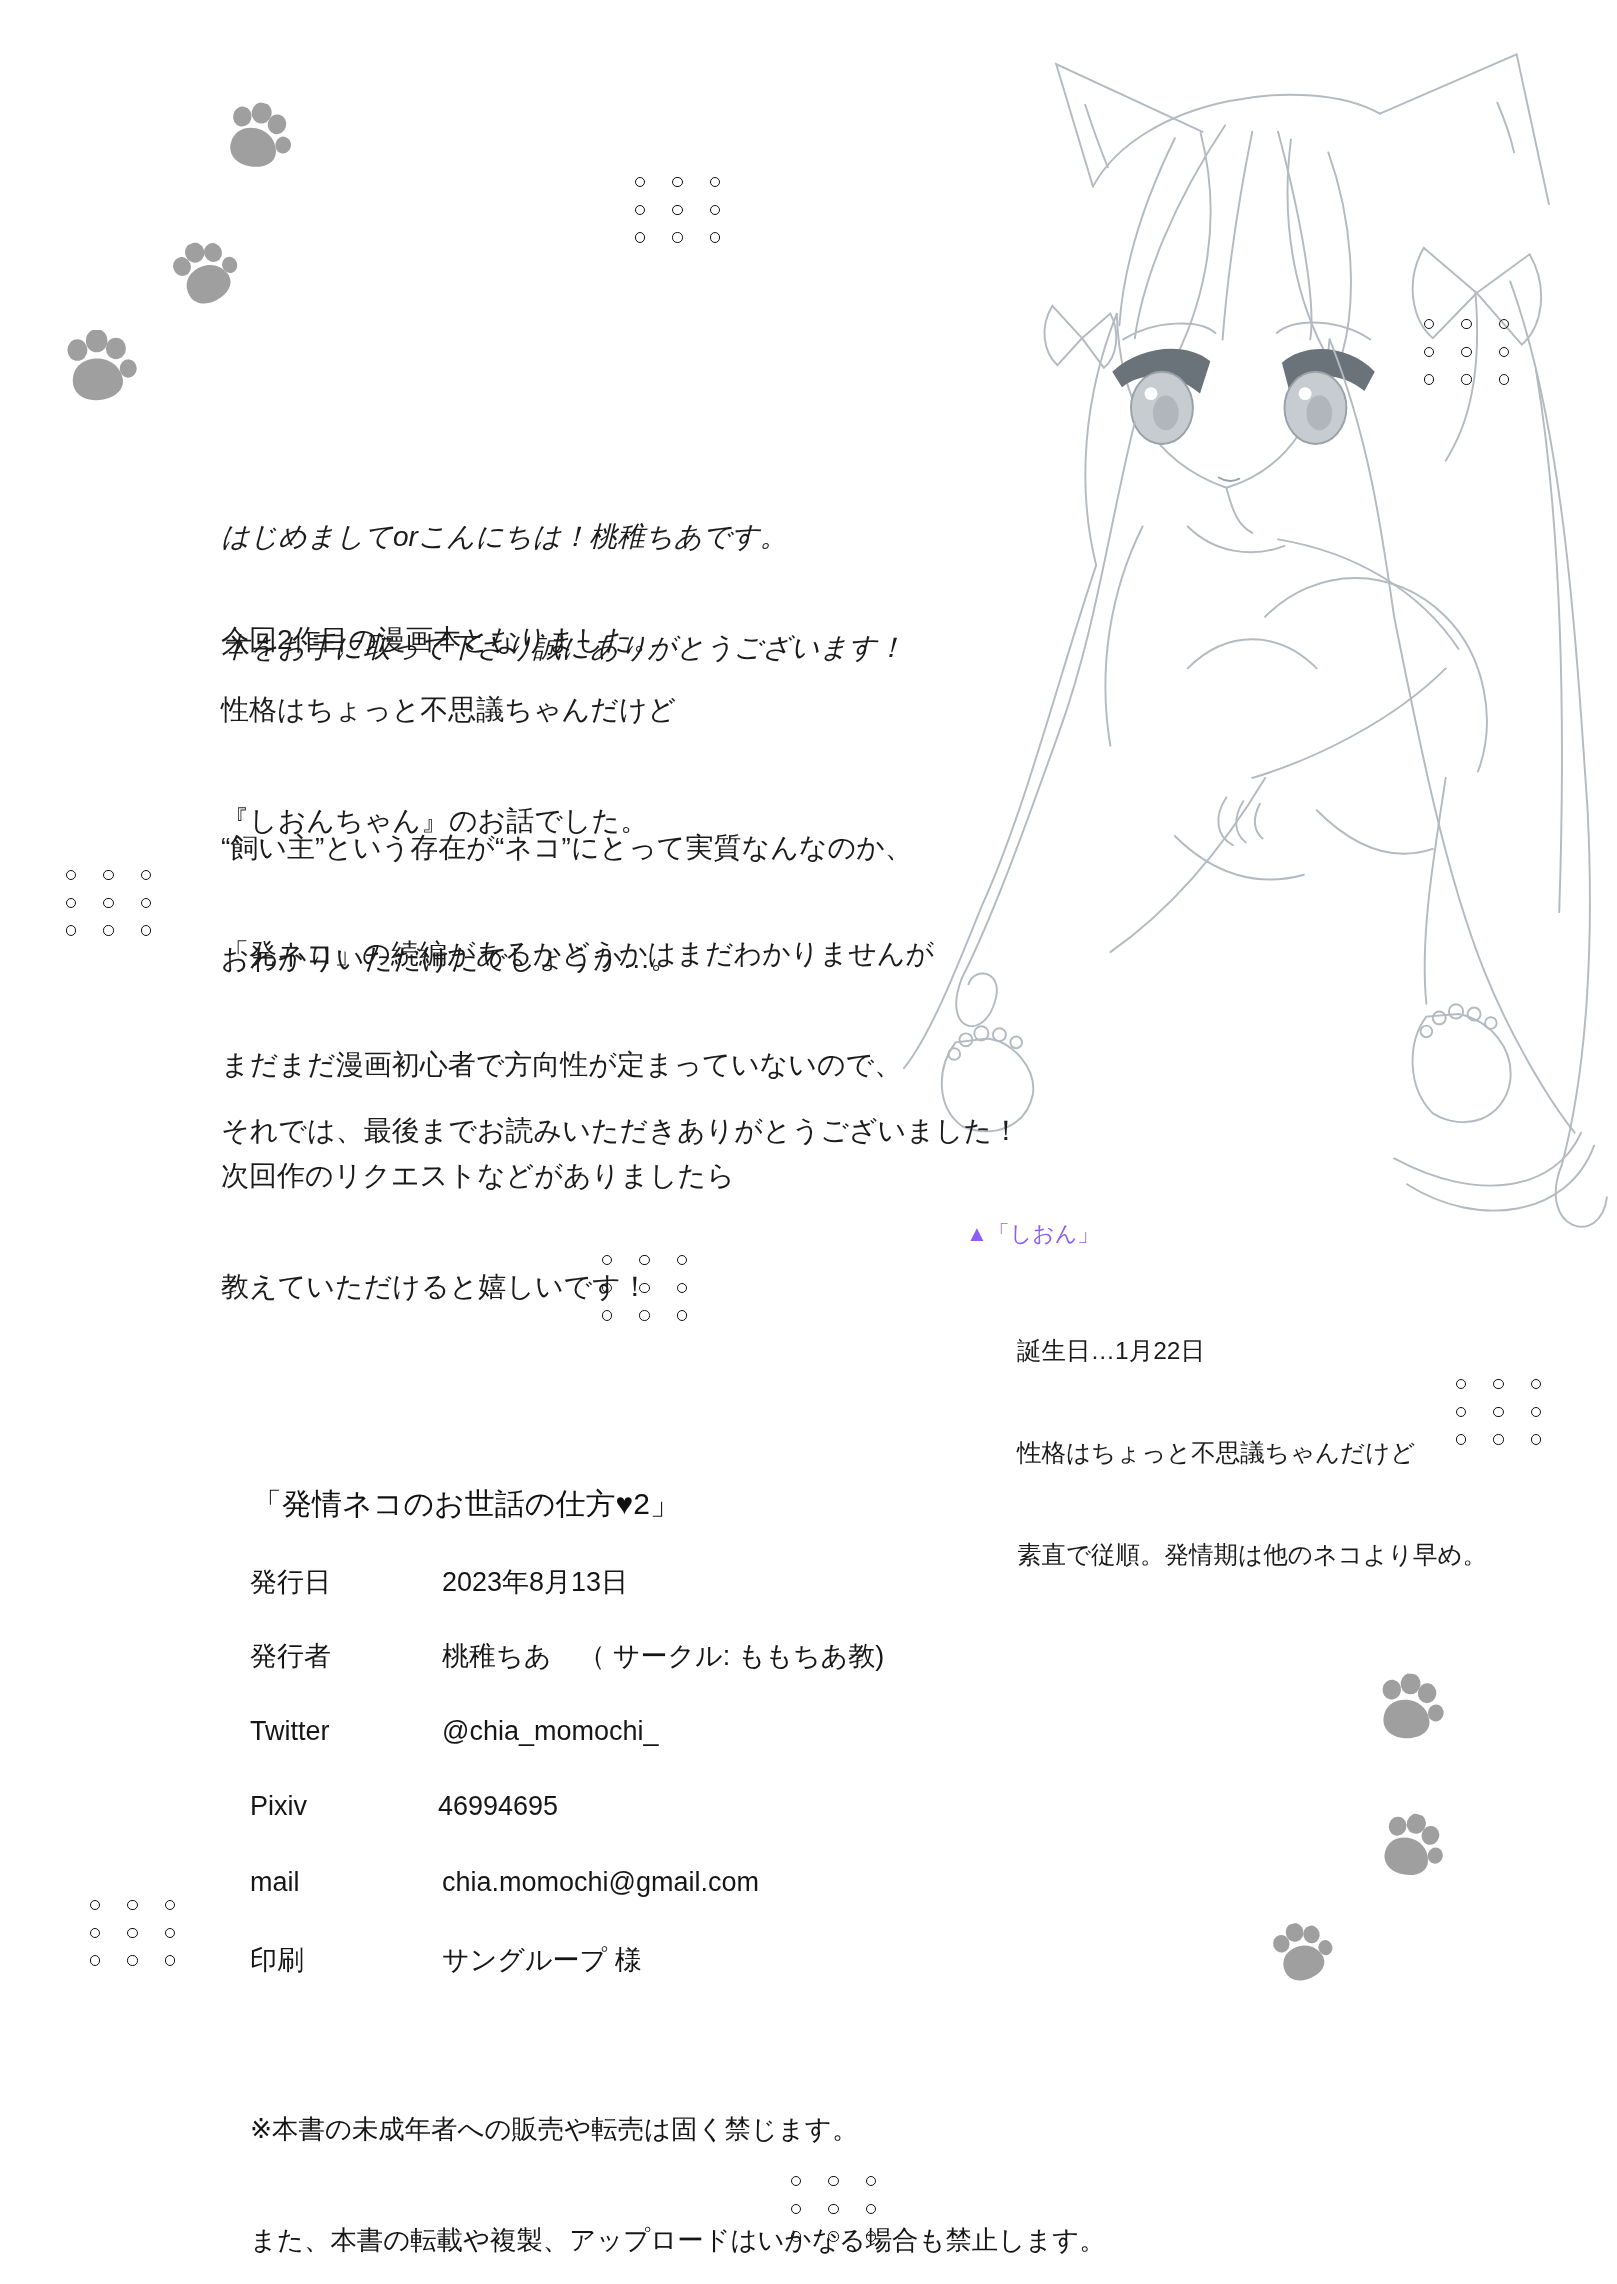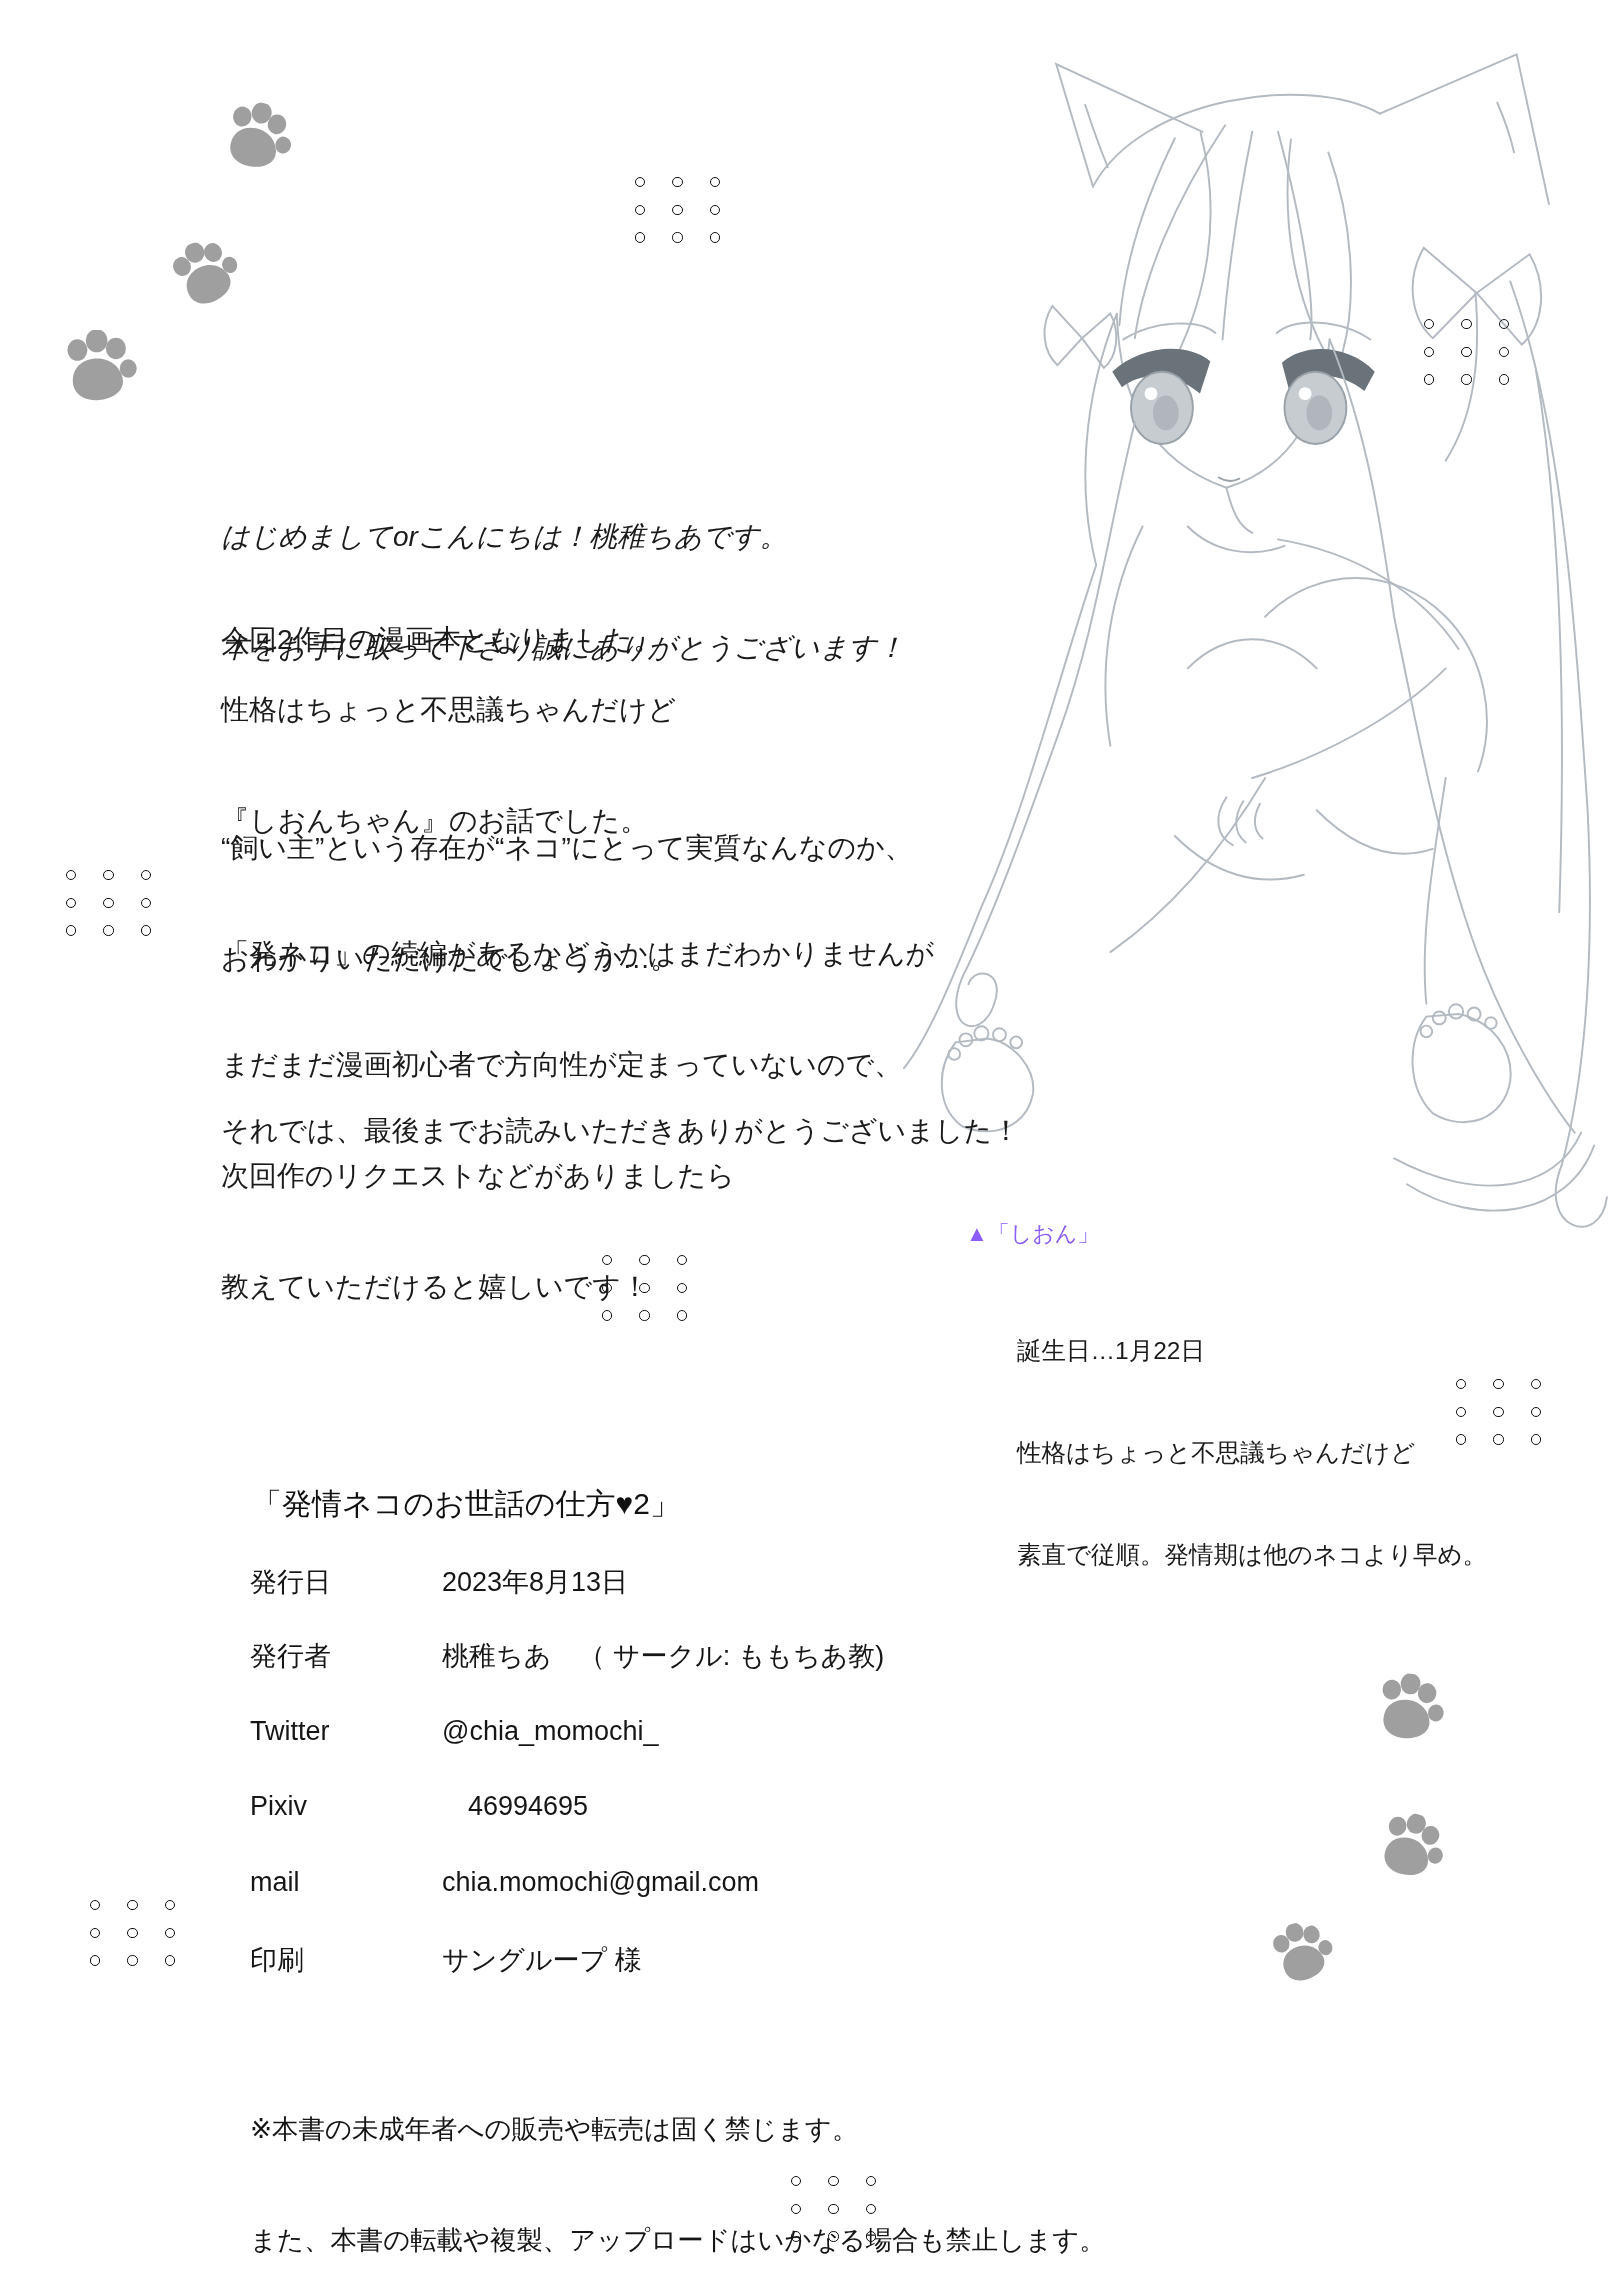--- a/index.html
+++ b/index.html
@@ -300,21 +300,21 @@
   <div class="col-row" style="top:1638px;">
     <span class="lbl">発行者</span>
     <span class="val">桃稚ちあ　（ サークル: ももちあ教)</span>
   </div>
   <div class="col-row" style="top:1716px;">
     <span class="lbl">Twitter</span>
     <span class="val">@chia_momochi_</span>
   </div>
   <div class="col-row" style="top:1791px;">
     <span class="lbl">Pixiv</span>
-    <span class="val" style="left:218px;">46994695</span>
+    <span class="val" style="left:188px;">46994695</span>
   </div>
   <div class="col-row" style="top:1867px;">
     <span class="lbl">mail</span>
     <span class="val">chia.momochi@gmail.com</span>
   </div>
   <div class="col-row" style="top:1942px;">
     <span class="lbl">印刷</span>
     <span class="val">サングループ 様</span>
   </div>
 

